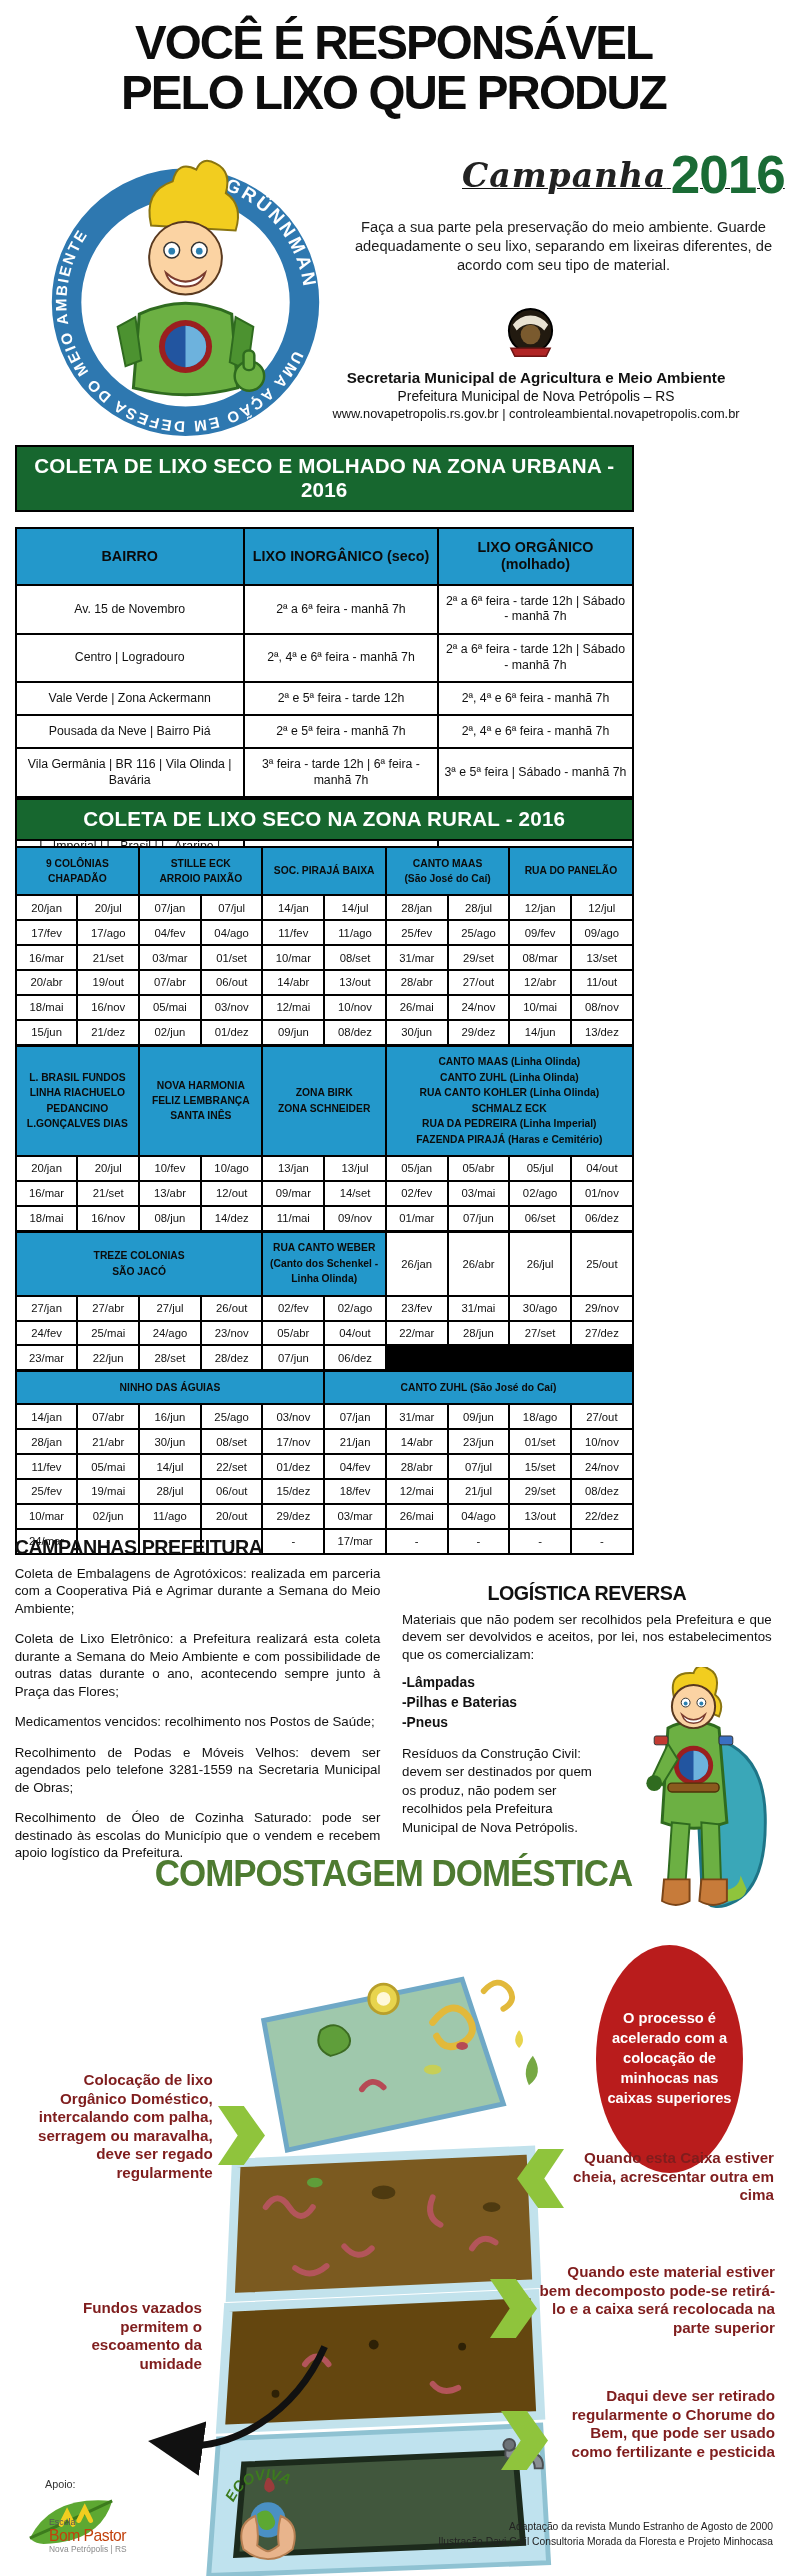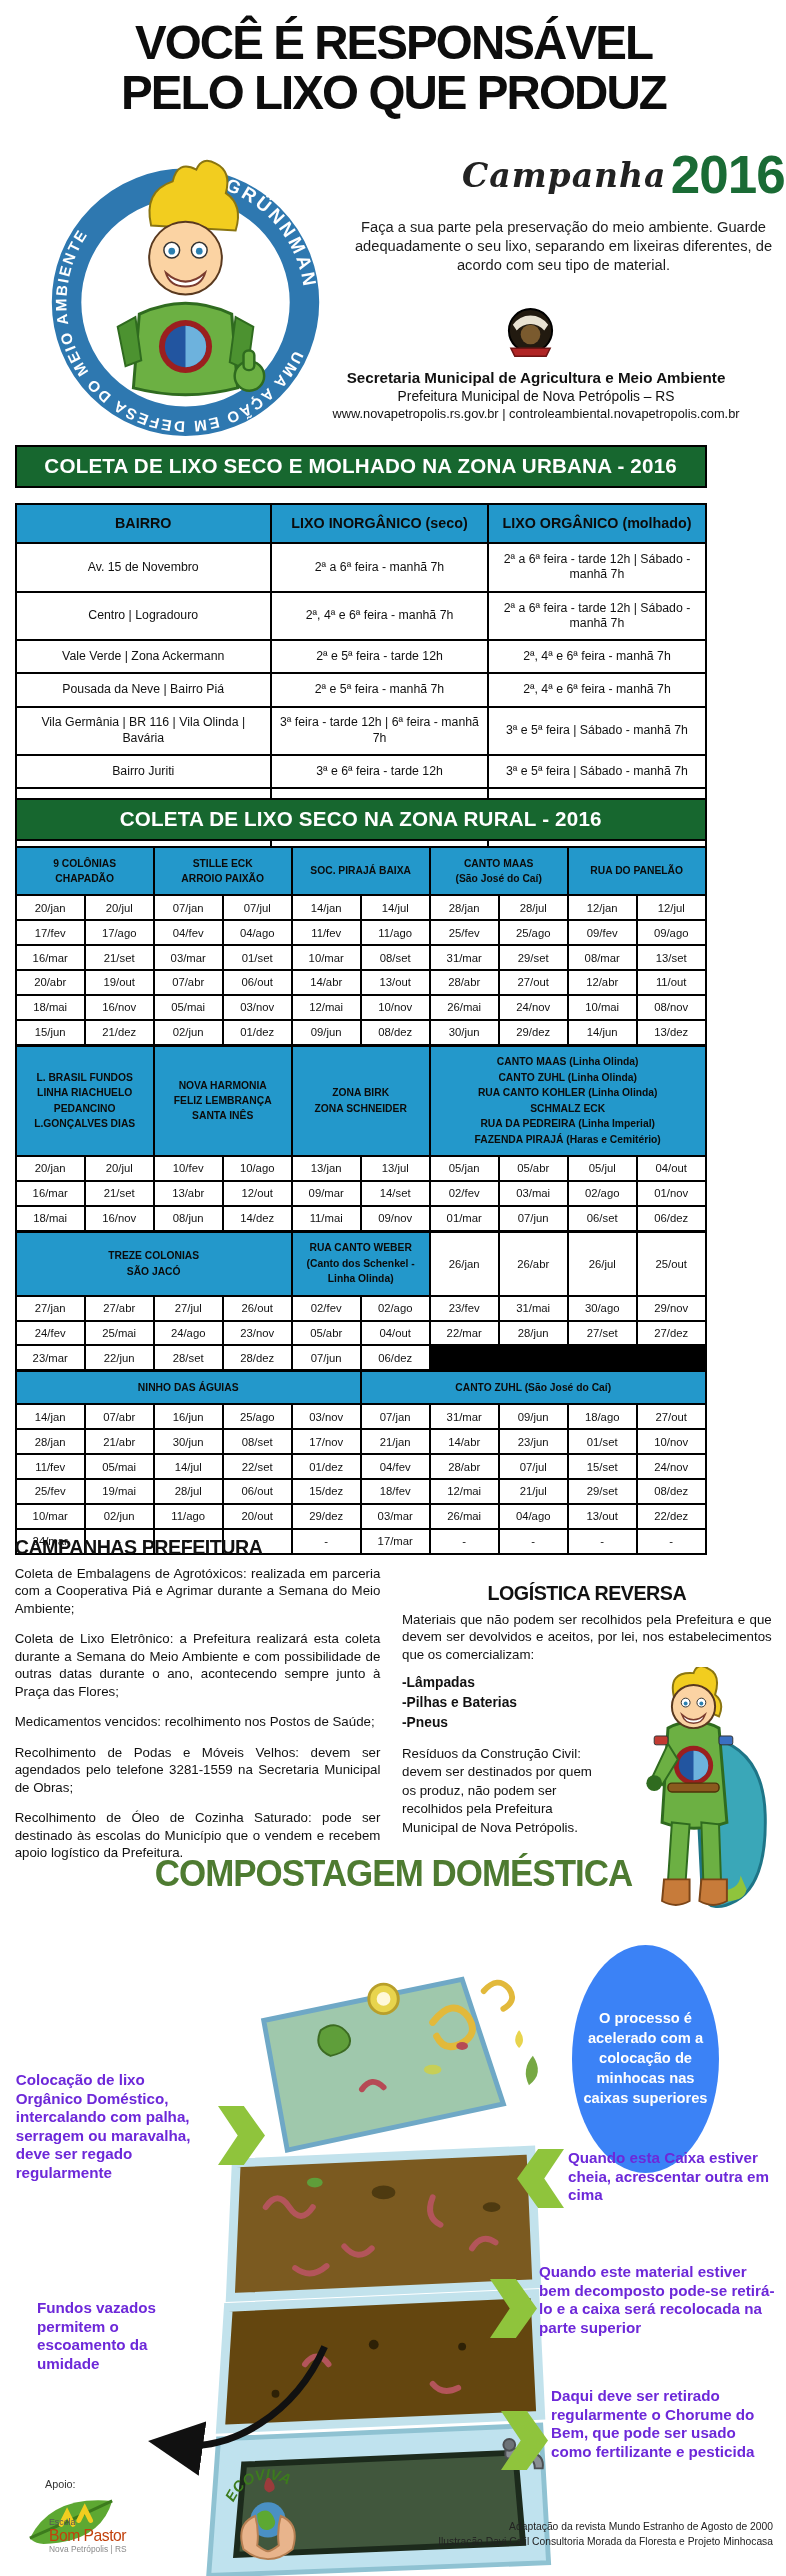--- a/index.html
+++ b/index.html
@@ -3,36 +3,36 @@
 <meta charset="utf-8">
 <style>
   html,body{margin:0;padding:0;background:#e8e8e8;}
   .page{position:relative;width:787px;height:2576px;background:#ffffff;margin:0 auto;
         font-family:"Liberation Sans",sans-serif;color:#111;overflow:hidden;}
 
   
   .main-title{position:absolute;top:17.7px;left:0;width:100%;text-align:center;
       font-weight:bold;font-size:49px;line-height:1.02;letter-spacing:-2px;
       transform:scaleX(.97);color:#0d0d0d;}
-  .campaign{position:absolute;top:144px;left:462px;width:305px;text-align:right;white-space:nowrap;}
+  .campaign{position:absolute;top:144px;left:462px;width:305px;text-align:right;white-space:nowrap;text-decoration:underline;}
   .campaign .script{font-family:"DejaVu Serif",serif;font-style:italic;font-weight:bold;
       font-size:33px;color:#222;letter-spacing:1px;}
   .campaign .year{font-size:53px;font-weight:bold;color:#1a6b35;letter-spacing:-1px;vertical-align:-5.9px;}
   .intro{position:absolute;top:218px;left:352px;width:423px;text-align:center;
       font-size:14.7px;line-height:1.3;color:#1c1c1c;}
   .crest{position:absolute;top:307px;left:503px;}
   .secretariat{position:absolute;top:368px;left:290px;width:492px;text-align:center;line-height:1.3;}
   .secretariat .l1{font-weight:bold;font-size:15.2px;}
   .secretariat .l2{font-size:13.8px;}
   .secretariat .l3{font-size:12.8px;}
 
   .badge{position:absolute;top:132px;left:41px;}
 
   
-  .tblock{position:absolute;left:14.7px;width:692px;}
+  .tblock{position:absolute;left:14.7px;width:619px;}
   .gbar{background:#17672f;color:#fff;font-weight:bold;text-align:center;
       font-size:20.6px;padding:6.9px 0 7.9px;border:2px solid #000;letter-spacing:0.2px;}
   .ugrid{margin-top:15px;border:2.9px solid #000;background:#000;display:grid;
       grid-template-columns:37fr 31.5fr 31.5fr;gap:2px;}
   .cell{background:#fff;display:flex;align-items:center;justify-content:center;
       text-align:center;font-size:12.3px;padding:7.9px 3.9px;line-height:1.25;}
   .cell.head{background:#2398cb;font-weight:bold;font-size:14.3px;padding:9.8px 2px;color:#0b0b0b;}
   .rural-wrap{margin-top:4.9px;border:2.9px solid #000;background:#000;display:flex;
       flex-direction:column;gap:2.9px;}
   .rgrid{display:grid;grid-template-columns:repeat(10,1fr);gap:2px;background:#000;}
@@ -48,24 +48,24 @@
   .col-r .sec-h{text-align:center;}
   .col-l p{font-size:13.3px;line-height:1.32;margin:0 0 12.8px;text-align:justify;}
   .col-r .intro-p{font-size:13.3px;line-height:1.32;margin:0 0 9.8px;text-align:justify;}
   .rev-item{font-weight:bold;font-size:13.8px;line-height:1.45;}
   .constr{font-size:13.3px;line-height:1.38;margin-top:11.8px;width:206px;}
   .rev-mascot{float:right;margin:-5.9px -3.9px 0 5.9px;}
 
   
   .comp-title{position:absolute;top:1853px;left:0;width:100%;text-align:center;
       font-weight:bold;font-size:36px;color:#4e7b31;letter-spacing:-1px;transform:scaleX(.97);}
-  .bubble{position:absolute;top:1945px;left:572px;width:147px;height:228px;border-radius:50%;
-      background:#3b82f6;color:#fff;font-weight:bold;font-size:14.7px;line-height:1.35;
+  .bubble{position:absolute;top:1945px;left:596px;width:147px;height:228px;border-radius:50%;
+      background:#b91c1c;color:#fff;font-weight:bold;font-size:14.7px;line-height:1.35;
       display:flex;align-items:center;justify-content:center;text-align:center;padding:0 9.8px;box-sizing:border-box;}
-  .clabel{position:absolute;font-weight:bold;color:#6d28d9;text-align:left;line-height:1.22;}
+  .clabel{position:absolute;font-weight:bold;color:#7f1d1d;text-align:right;line-height:1.22;}
   .chev{position:absolute;width:47px;height:59px;background:#8fc43c;
       clip-path:polygon(0 0,55% 0,100% 50%,55% 100%,0 100%,42% 50%);
       filter:drop-shadow(0 0 1px #3c6320);}
   .chev.left{transform:scaleX(-1);}
   .compost-svg{position:absolute;top:1961px;left:138px;}
 
   
   .apoio{position:absolute;top:2478px;left:45px;font-size:10.8px;color:#333;}
   .logo-bp{position:absolute;top:2491px;left:21.6px;width:147px;}
   .logo-eco{position:absolute;top:2463px;left:214px;}

